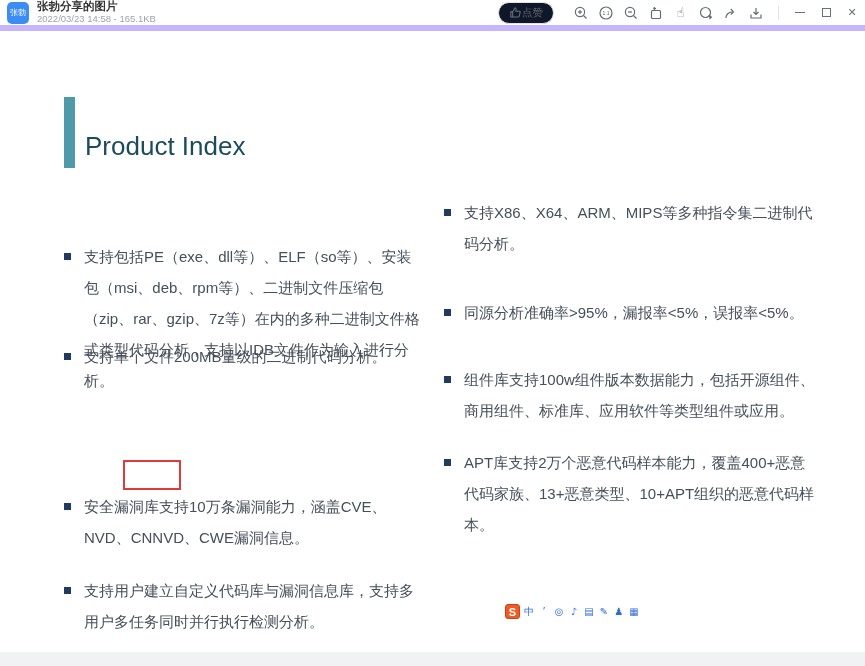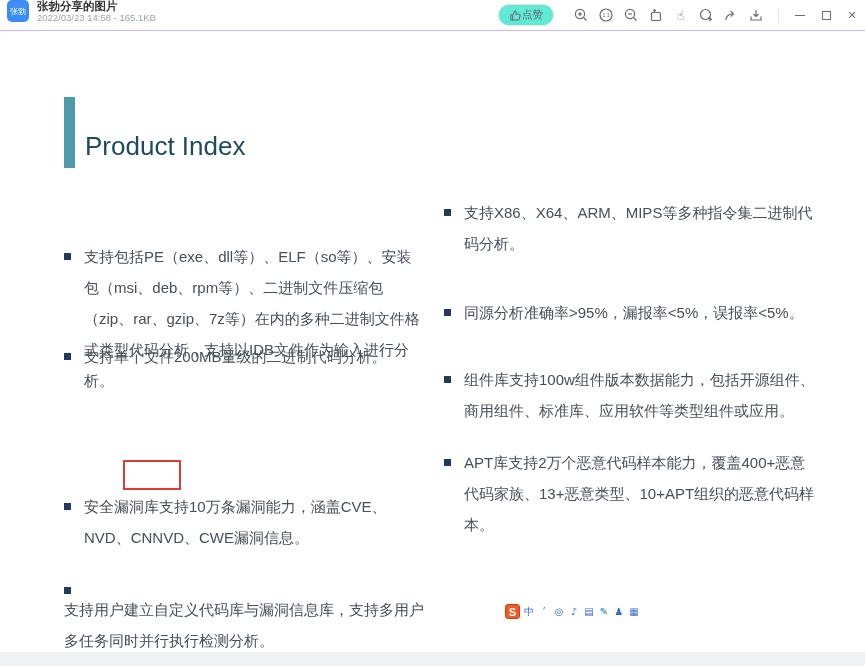--- a/index.html
+++ b/index.html
@@ -2,29 +2,29 @@
 <html><head>
 <meta charset="utf-8">
 <style>
   * { margin:0; padding:0; box-sizing:border-box; }
   html,body { width:865px; height:666px; overflow:hidden; }
   body { font-family:"Liberation Sans","DejaVu Sans",sans-serif; background:#fff; }
   .window { position:relative; width:865px; height:666px; background:#fff; overflow:hidden; }
 
   
   .titlebar { position:absolute; top:0; left:0; right:0; height:31px; background:#fff;
-              border-bottom:1px solid #c4b5fd; display:flex; }
+              border-bottom:6px solid #c4b5fd; display:flex; align-items:center; }
   .avatar { width:22px; height:22px; margin-left:7px; border-radius:5px; background:#3b8cf5;
             color:#fff; font-size:8px; display:flex; align-items:center; justify-content:center; flex:0 0 auto; }
   .tb-text { margin-left:8px; line-height:1.15; }
   .tb-title { font-size:11.5px; font-weight:bold; color:#333; }
   .tb-meta { font-size:9.5px; color:#9ca3ab; }
   .tb-right { margin-left:auto; display:flex; align-items:center; }
   .like-btn { display:flex; align-items:center; gap:0; border:1px solid #e2e2e2; border-radius:12px;
-              padding:3px 10px; background:#5eead4; cursor:pointer;font-family:Liberation Serif, serif; }
+              padding:3px 10px; background:#0f172a; cursor:pointer;font-family:Liberation Serif, serif; }
   .like-btn span { font-size:10.5px; color:#666; }
   .tb-icons { display:flex; align-items:center; margin-left:14px; }
   .tb-icon { width:25px; height:24px; display:flex; align-items:center; justify-content:center;
              color:#666d76; cursor:pointer; }
   .tb-icon svg { display:block; }
   .hand-glyph { font-size:13px; color:#666d76; font-family:"DejaVu Sans",sans-serif; }
   .divider { width:1px; height:14px; background:#e4e4e4; margin:0 8px 0 10px; }
   .winctl { display:flex; align-items:center; }
   .winctl .wc { width:26px; height:24px; display:flex; align-items:center; justify-content:center;
                 color:#6b7178; cursor:pointer; }
@@ -38,21 +38,21 @@
 
   .accent-bar { position:absolute; left:64px; top:66px; width:11px; height:71px; background:#4e9aa8; }
   .slide-title-cn { position:absolute; left:85px; top:58px; font-size:38px; font-weight:bold;
                     color:#1d4b5e; letter-spacing:2px; }
   .slide-title-en { position:absolute; left:85px; top:100px; font-size:26px; color:#1d4b5e; }
 
   .bullet { position:absolute; display:flex; font-size:15px; line-height:31px; color:#474f5a; }
   .bullet .marker { flex:0 0 auto; width:7px; height:7px; background:#203a60; margin:12px 13px 0 0; }
   .col-l { left:64px; width:360px;margin-top:44px; }
   .col-r { left:444px; width:372px; }
-  .t1 { top:166px; } .t2 { top:266px; } .t3 { top:333px; } .t4 { top:416px; } .t5 { top:500px;flex-direction:column; }
+  .t1 { top:166px; } .t2 { top:266px; } .t3 { top:333px; } .t4 { top:416px; } .t5 { top:500px; }
 
   .red-box { position:absolute; left:123px; top:429px; width:58px; height:30px;
              border:2px solid #dc3c3c; }
 
   
   .ime-bar { position:absolute; left:505px; top:573px; display:flex; align-items:center; gap:3px; }
   .ime-logo { width:15px; height:15px; background:#f05a23; border:1px solid #c8431a; border-radius:3px;
               color:#fff; font-size:11px; font-weight:bold; display:flex; align-items:center;
               justify-content:center; cursor:pointer; }
   .ime-icon { font-size:10px; color:#2f6bd8; width:12px; text-align:center; cursor:pointer;

